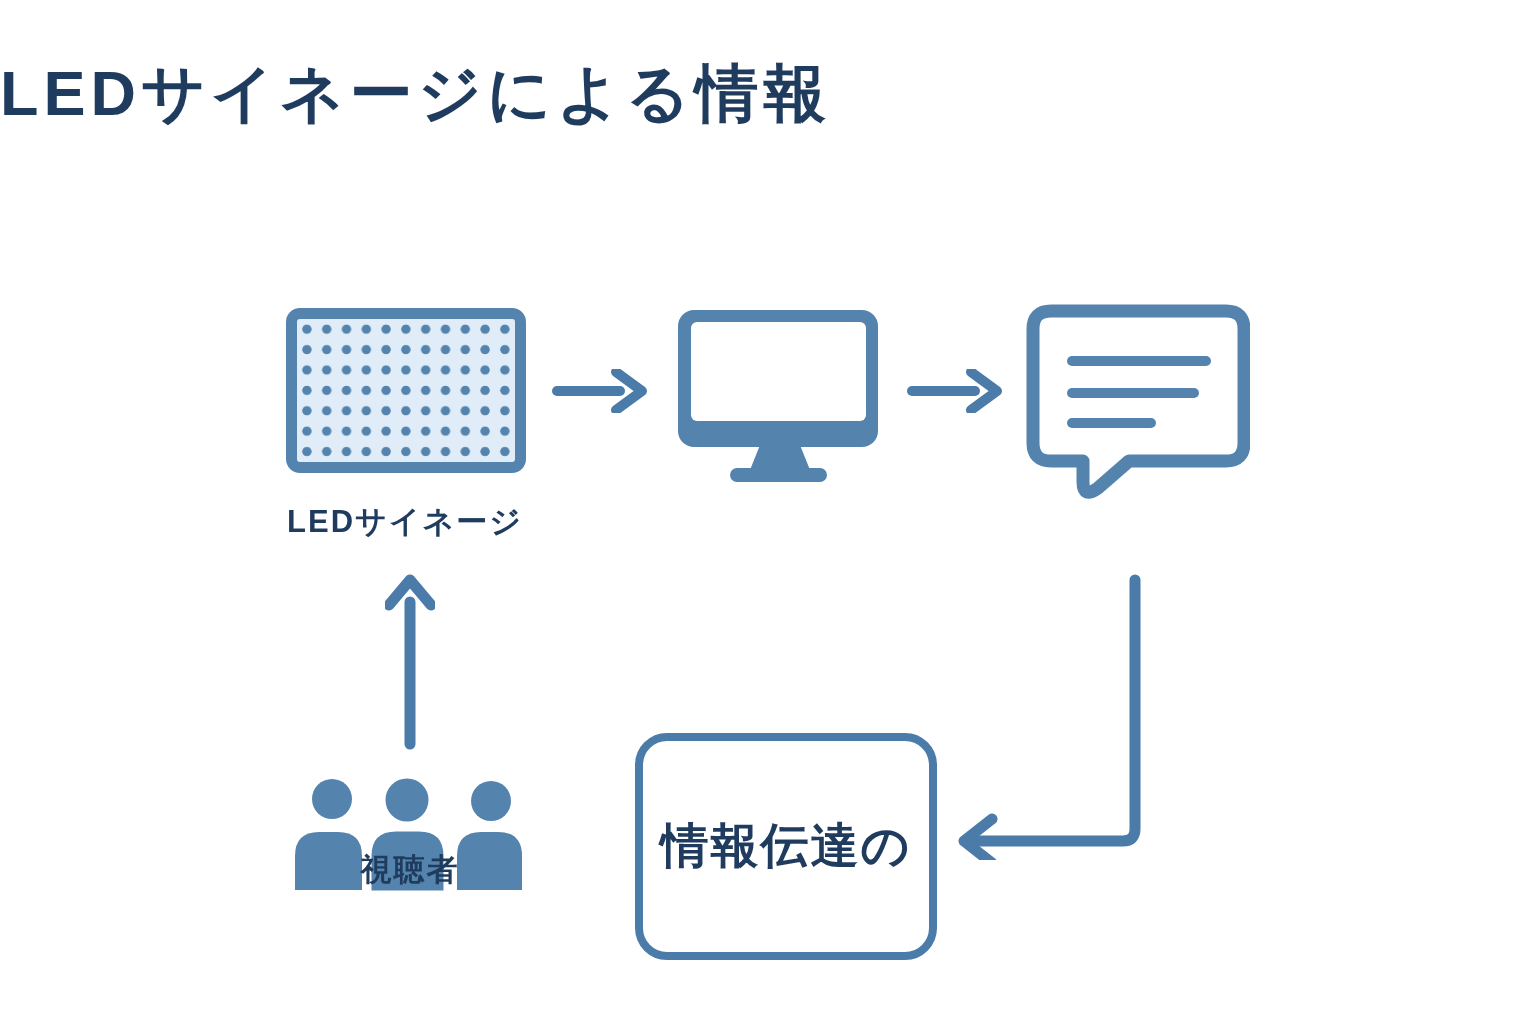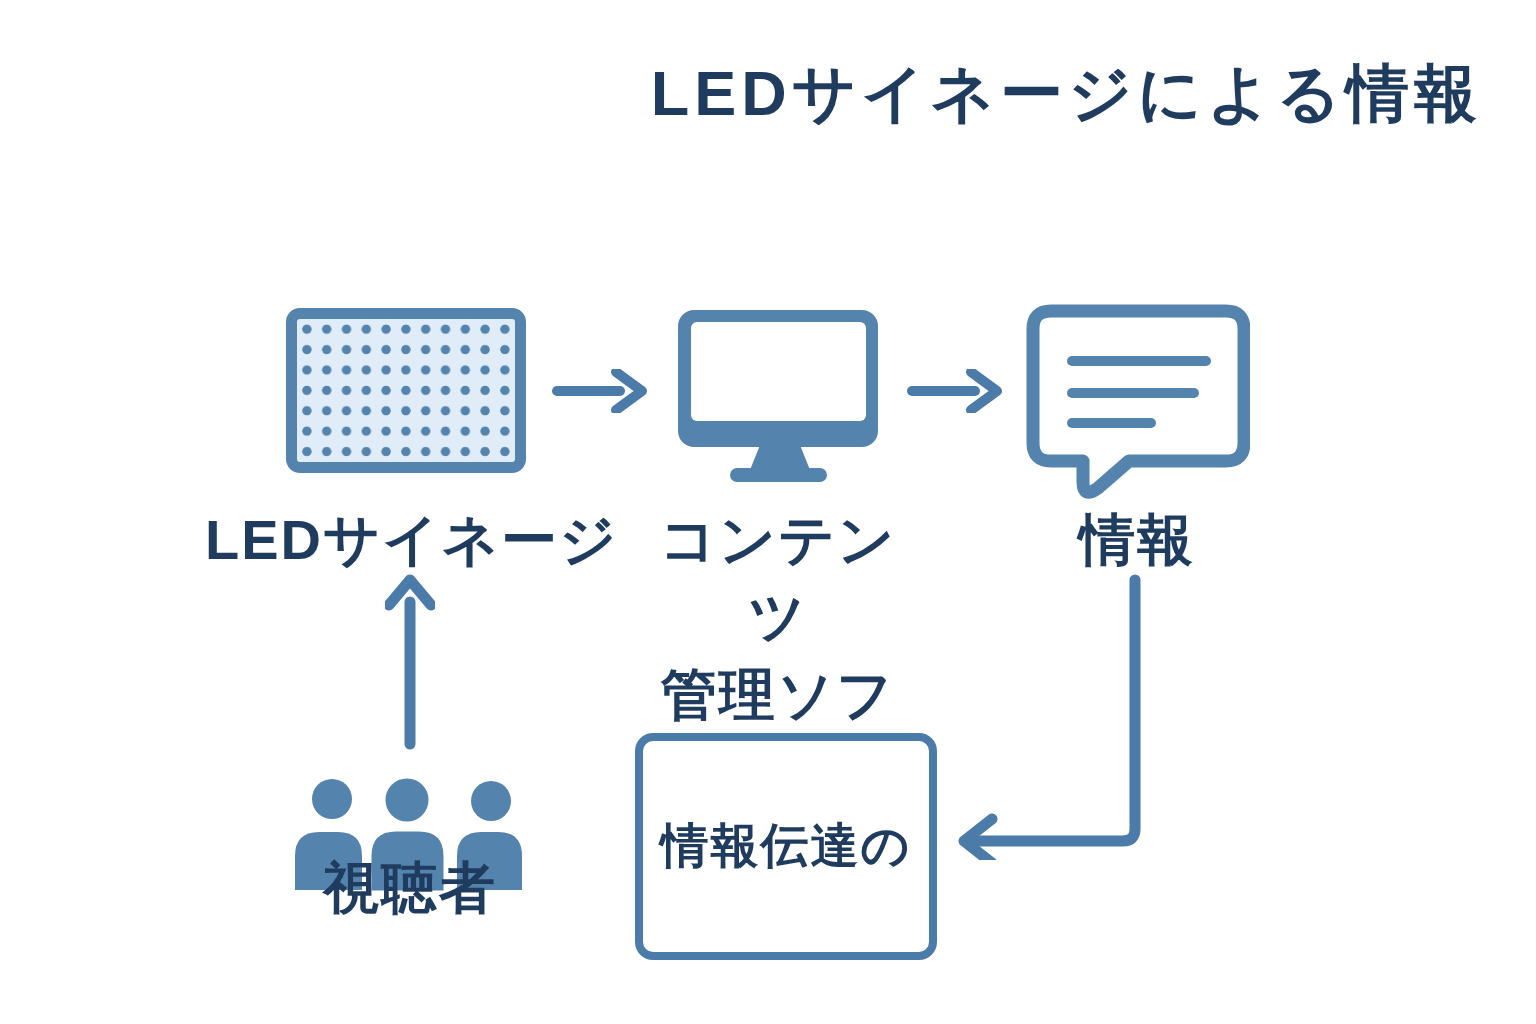--- a/index.html
+++ b/index.html
@@ -10,52 +10,52 @@
     --bg:#ffffff;
   }
   *{margin:0;padding:0;box-sizing:border-box;}
   html,body{width:1536px;height:1024px;background:var(--bg);overflow:hidden;}
   body{font-family:"Liberation Sans","DejaVu Sans",sans-serif;}
   .canvas{position:relative;width:1536px;height:1024px;background:var(--bg);}
 
   
   .title{
     position:absolute;top:48px;left:0;width:1482px;
-    text-align:right;color:var(--navy);
+    text-align:left;color:var(--navy);
     font-size:63px;font-weight:800;line-height:1.43;letter-spacing:5px;
   }
 
   
   .led-panel{
     position:absolute;left:286px;top:308px;width:240px;height:165px;
     border:11px solid var(--steel);border-radius:14px;
     background-color:var(--panel-bg);
     background-image:radial-gradient(circle,var(--steel) 4.3px,rgba(0,0,0,0) 5px);
     background-size:19.8px 20.4px;
     background-origin:padding-box;
     background-clip:padding-box;
   }
 
   .icon-svg{position:absolute;display:block;}
 
   
   .node-label{
     position:absolute;color:var(--navy);
-    font-size:56px;font-weight:800;text-align:center;line-height:1.38;
+    font-size:31px;font-weight:800;text-align:center;line-height:1.38;
     letter-spacing:2px;white-space:nowrap;
   }
   .label-led{left:205px;top:501px;width:400px;}
   .label-cms{left:653px;top:501px;width:250px;white-space:normal;}
   .label-info{left:1027px;top:501px;width:220px;}
   .label-viewers{left:300px;top:849px;width:220px;text-align:center;}
 
   
   .outcome-box{
     position:absolute;left:635px;top:733px;width:302px;height:227px;
-    background:#ffffff;border:8px solid var(--steel-dark);border-radius:18px;
+    background:#ffffff;border:8px solid var(--steel-dark);border-radius:32px;
     display:flex;flex-direction:column;align-items:center;justify-content:center;
     color:var(--navy);font-size:48px;font-weight:800;line-height:1.55;
     text-align:center;letter-spacing:2px;
   }
 </style>
 </head>
 <body>
 
 <div class="canvas">
 
@@ -84,26 +84,21 @@
 
   <svg class="icon-svg" style="left:1026px;top:304px;" width="224" height="196" viewBox="0 0 224 196">
     <path d="M25,7 H200 Q218,7 218,25 V139 Q218,157 200,157 H103 L72,184 Q57,195 57,178 V157 H25 Q7,157 7,139 V25 Q7,7 25,7 Z" fill="#ffffff" stroke="var(--steel)" stroke-width="13" stroke-linejoin="round"></path>
     <path d="M46,57 H180" fill="none" stroke="var(--steel)" stroke-width="10" stroke-linecap="round"></path>
     <path d="M46,89 H168" fill="none" stroke="var(--steel)" stroke-width="10" stroke-linecap="round"></path>
     <path d="M46,119 H125" fill="none" stroke="var(--steel)" stroke-width="10" stroke-linecap="round"></path>
   </svg>
 
   <div class="node-label label-led">LEDサイネージ</div>
 
-  <div class="node-label label-cms">
-    <div>コンテンツ</div>
-    <div>管理ソフト</div>
-  </div>
 
-  <div class="node-label label-info">情報</div>
 
   <svg class="icon-svg" style="left:950px;top:570px;" width="200" height="290" viewBox="0 0 200 290">
     <path d="M185,10 V259 Q185,271 173,271 H28" fill="none" stroke="var(--steel-dark)" stroke-width="11" stroke-linecap="round"></path>
     <path d="M42,249 L14,271 L42,293" fill="none" stroke="var(--steel-dark)" stroke-width="11" stroke-linecap="round" stroke-linejoin="round"></path>
   </svg>
 
   <div class="outcome-box">
     <div>情報伝達の</div>
   </div>
 

